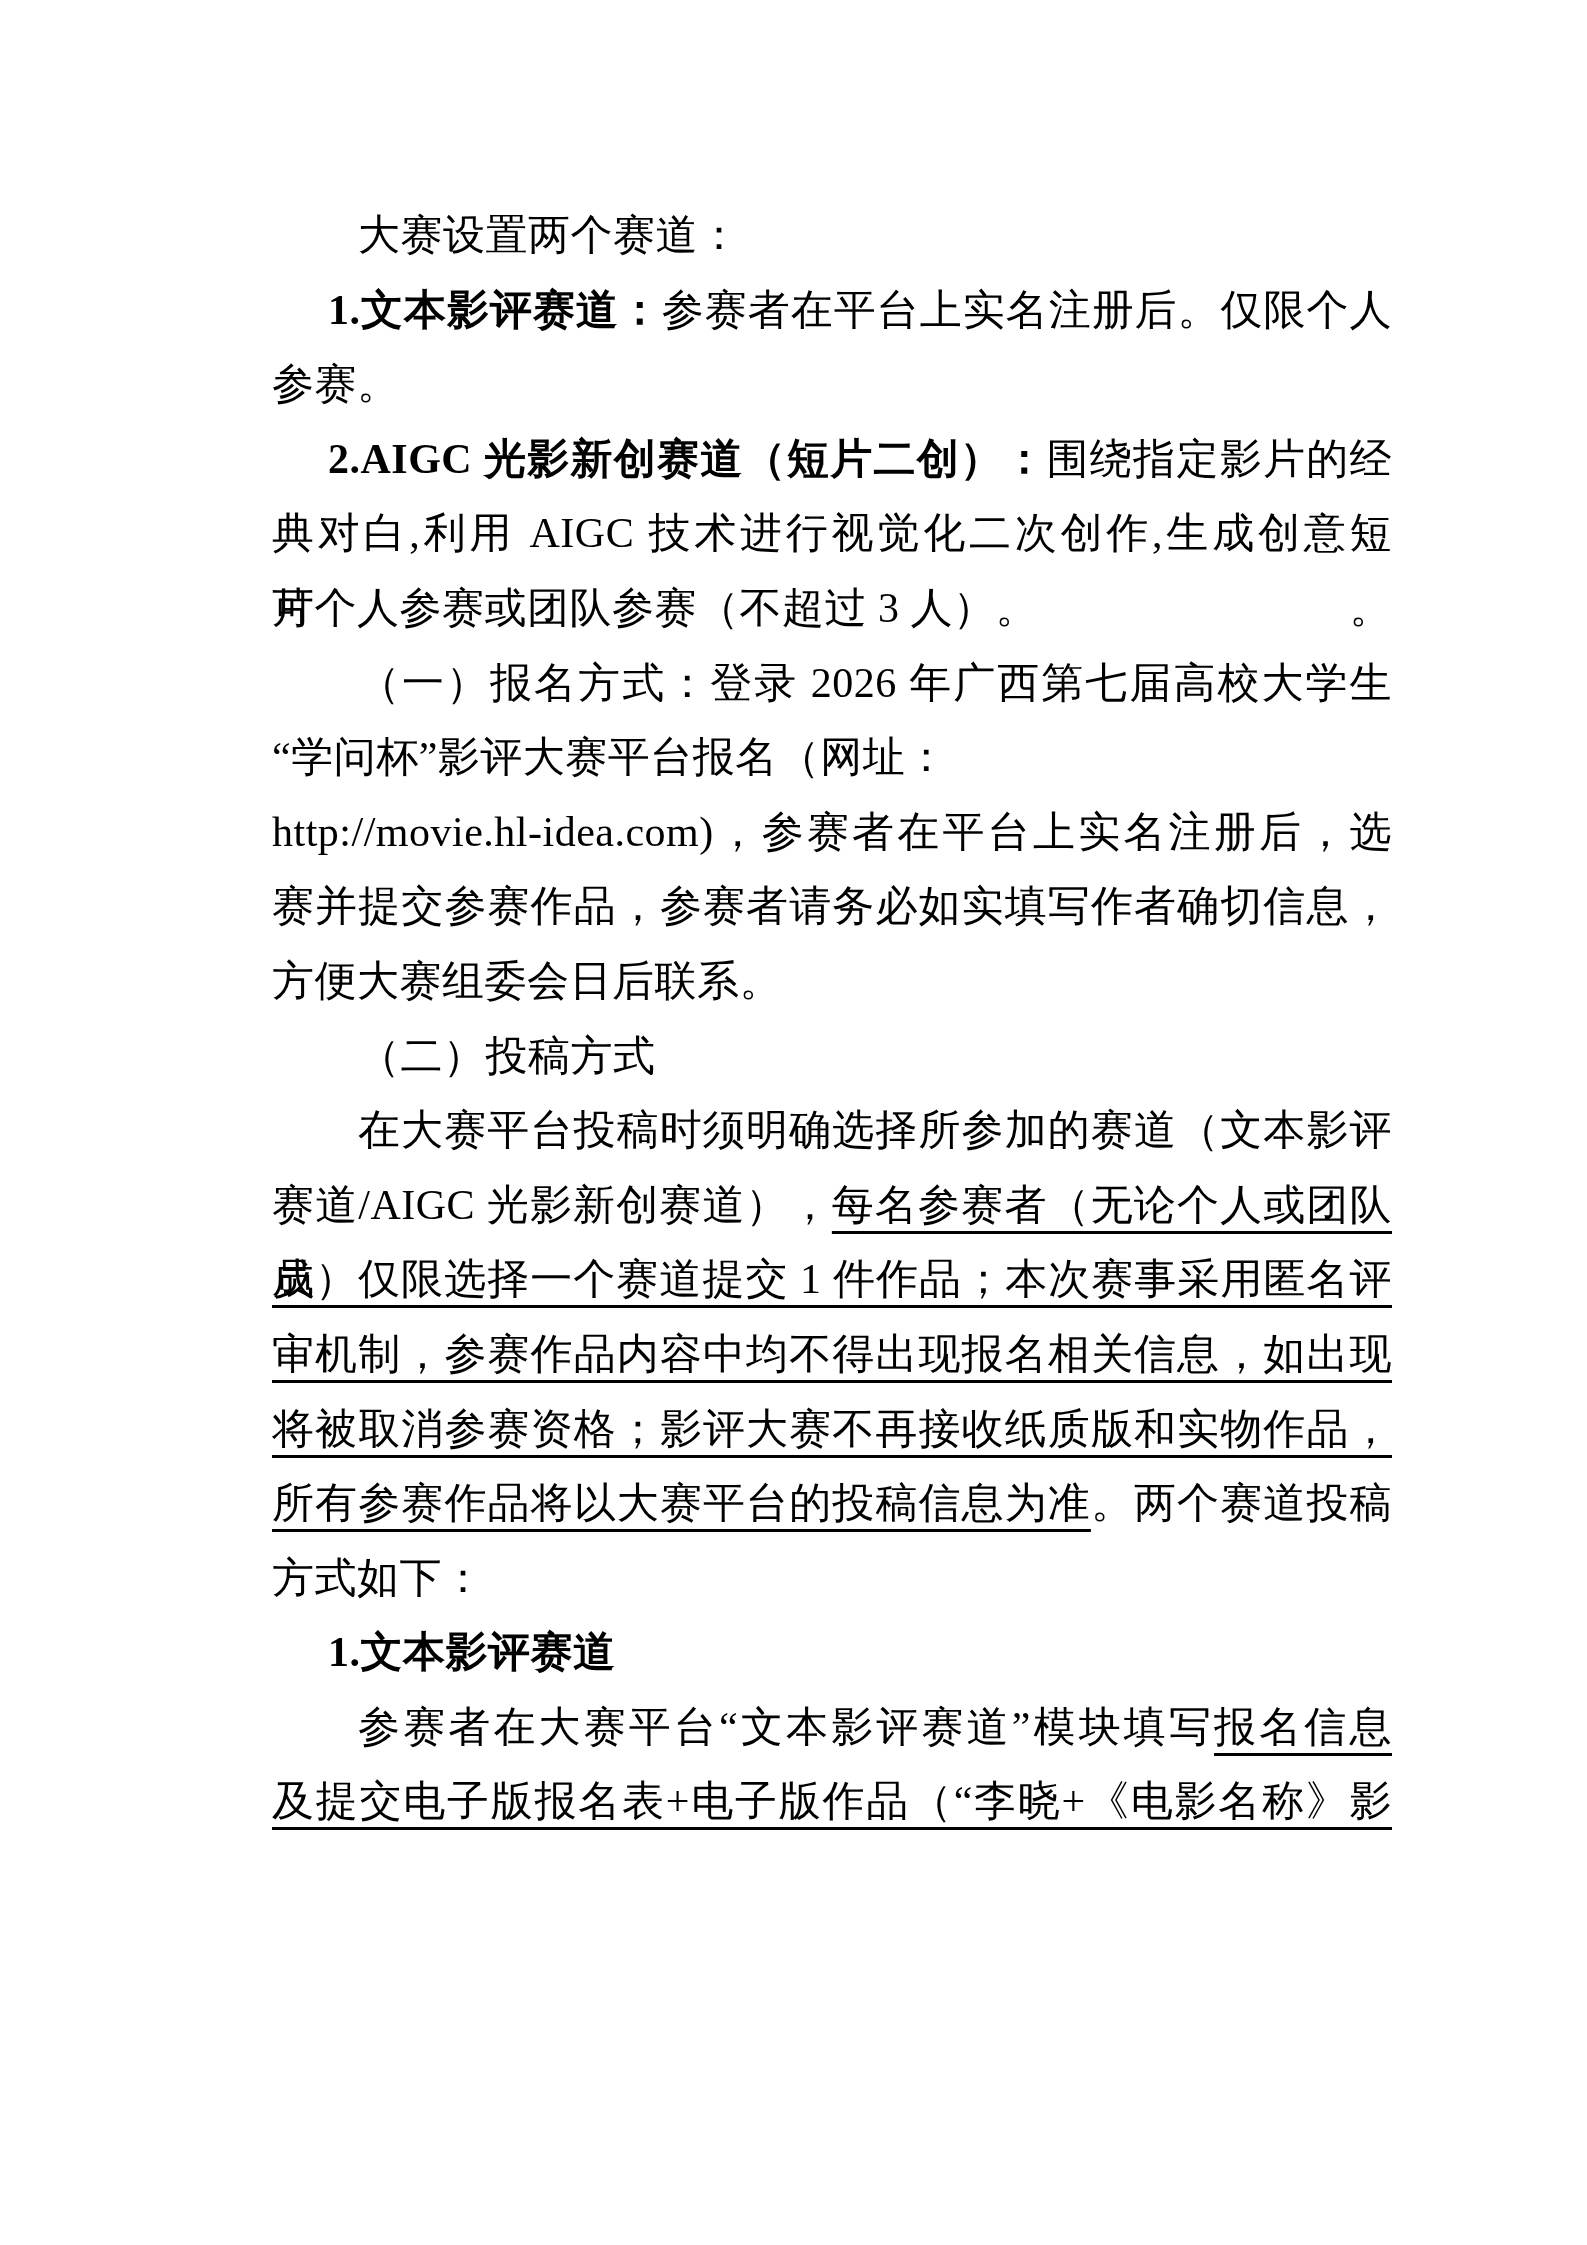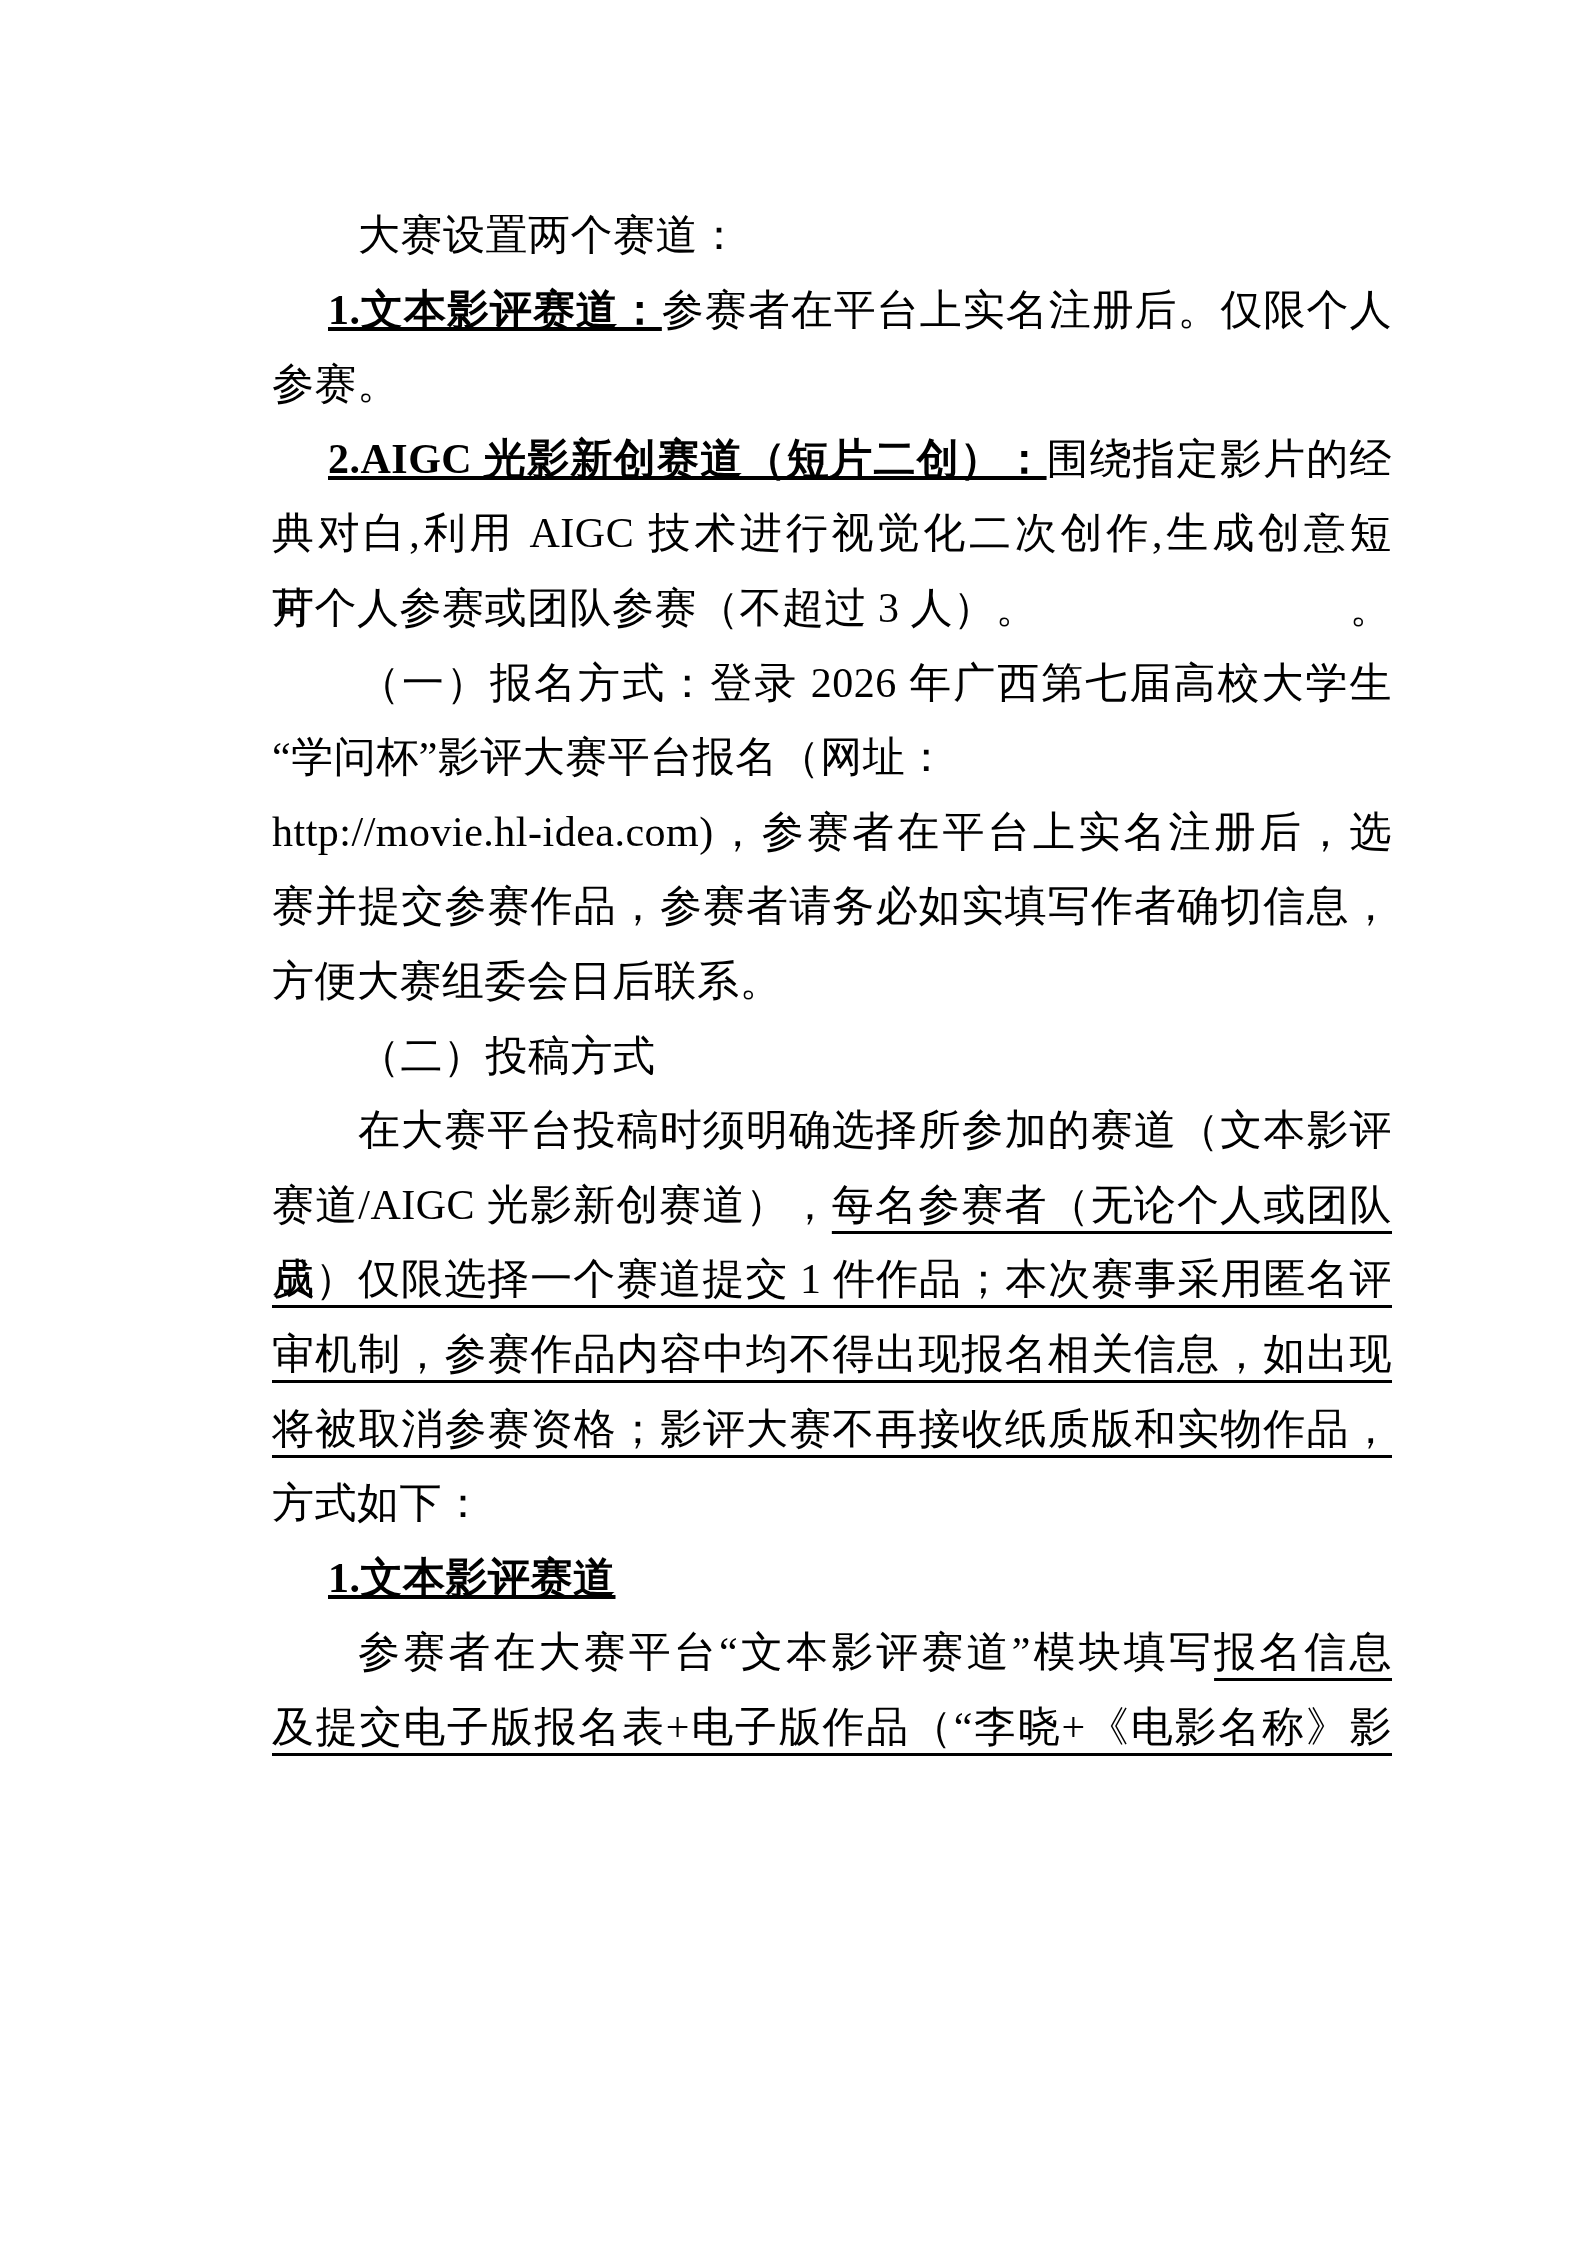--- a/index.html
+++ b/index.html
@@ -42,21 +42,21 @@
   .ln.l {
     text-align: left;
     text-align-last: left;
   }
   .ind-c { text-indent: 86px; }
   .ind-n { text-indent: 56px; }
   .hei {
     font-family: "Liberation Sans", "DejaVu Sans", sans-serif;
     font-weight: 700;
   }
-  span.b { font-weight: 700; text-decoration: underline; }
+  span.b { font-weight: 700; }
   span.u {
     text-decoration: underline;
     text-decoration-thickness: 3px;
     text-underline-offset: 12px;
     text-decoration-skip-ink: none;
   }
 </style>
 </head>
 <body>
 
@@ -72,18 +72,19 @@
       <div class="ln l"><span>“学问杯”影评大赛平台报名（网址：</span></div>
       <div class="ln j"><span>http://movie.hl-idea.com)，参赛者在平台上实名注册后，选</span></div>
       <div class="ln j"><span>赛并提交参赛作品，参赛者请务必如实填写作者确切信息，</span></div>
       <div class="ln l"><span>方便大赛组委会日后联系。</span></div>
       <div class="ln l ind-c"><span>（二）投稿方式</span></div>
       <div class="ln j ind-c"><span>在大赛平台投稿时须明确选择所参加的赛道（文本影评</span></div>
       <div class="ln j"><span>赛道/AIGC 光影新创赛道），</span><span class="u">每名参赛者（无论个人或团队成</span></div>
       <div class="ln j"><span class="u">员）仅限选择一个赛道提交 1 件作品；本次赛事采用匿名评</span></div>
       <div class="ln j"><span class="u">审机制，参赛作品内容中均不得出现报名相关信息，如出现</span></div>
       <div class="ln j"><span class="u">将被取消参赛资格；影评大赛不再接收纸质版和实物作品，</span></div>
+      <div class="ln j"><span class="u">所有参赛作品将以大赛平台的投稿信息为准</span><span>。两个赛道投稿</span></div>
       <div class="ln l"><span>方式如下：</span></div>
       <div class="ln l ind-n"><span class="b">1.文本影评赛道</span></div>
       <div class="ln j ind-c"><span>参赛者在大赛平台“文本影评赛道”模块填写</span><span class="u">报名信息</span></div>
       <div class="ln j"><span class="u">及提交电子版报名表+电子版作品（“李晓+《电影名称》影</span></div>
     </div>
 </div>
 
 </body></html>

